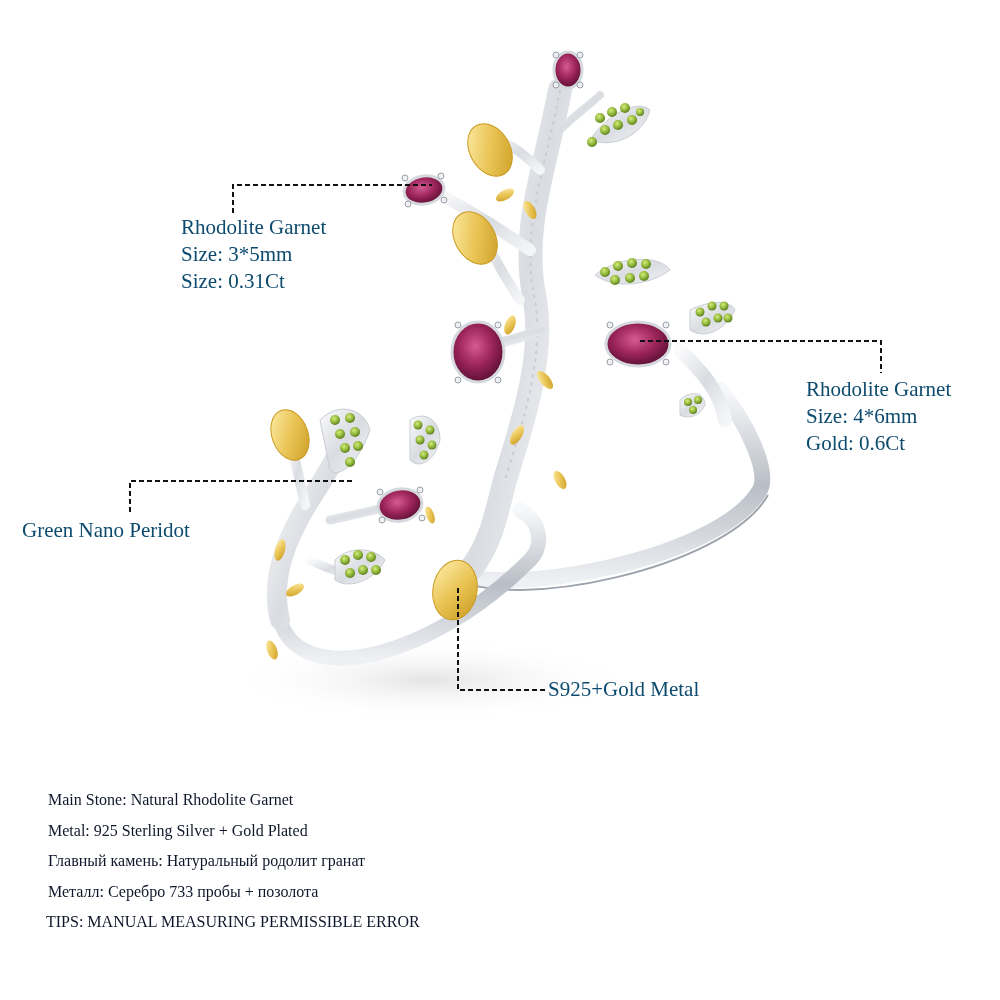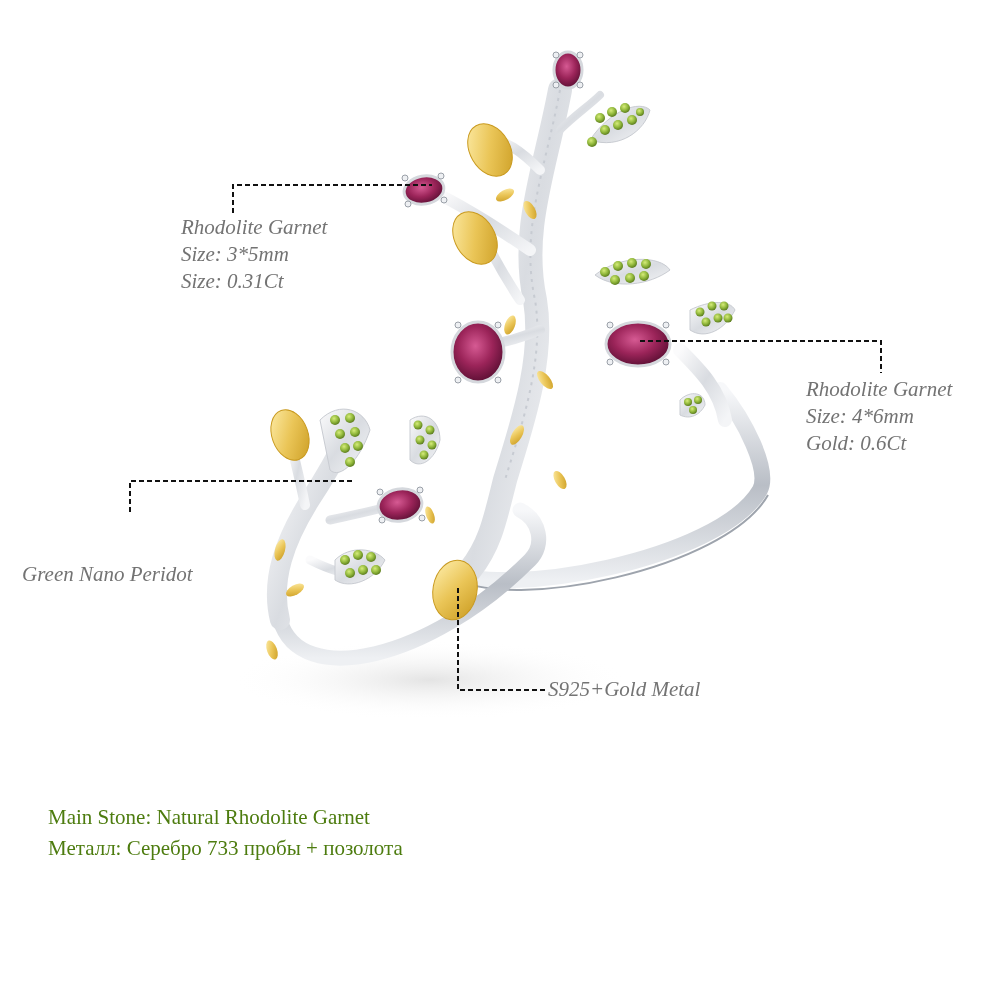--- a/index.html
+++ b/index.html
@@ -1,21 +1,21 @@
 <!DOCTYPE html>
 <html><head>
   <meta charset="utf-8">
   <style>
     html, body { margin: 0; padding: 0; background: #ffffff; }
     body { width: 1000px; height: 1000px; position: relative; overflow: hidden;
            font-family: "Liberation Serif", "DejaVu Serif", serif; color: #111; }
     .product { position: absolute; left: 0; top: 0; width: 1000px; height: 760px; }
-    .label { position: absolute; font-size: 21px; line-height: 27px; color: #737373; white-space: nowrap; font-style: italic; }
+    .label { position: absolute; font-size: 21px; line-height: 27px; color: #0c4a6e; white-space: nowrap; }
     .label div { margin: 0; }
-    .specs { position: absolute; left: 48px; top: 785px; font-size: 21px; line-height: 30.5px; color: #4d7c0f; margin-top: 17px; }
+    .specs { position: absolute; left: 48px; top: 785px; font-size: 16px; line-height: 30.5px; color: #0f172a; }
     .specs div { white-space: nowrap; }
     .specs .tips { margin-left: -2px; }
   </style>
 </head>
 <body>
 
 <svg class="product" viewBox="0 0 1000 760" xmlns="http://www.w3.org/2000/svg">
   <defs>
     <linearGradient id="silver" x1="0" y1="0" x2="1" y2="1">
       <stop offset="0" stop-color="#fbfbfc"></stop>
@@ -187,24 +187,27 @@
   <div>Size: 3*5mm</div>
   <div>Size: 0.31Ct</div>
 </div>
 
 <div class="label" style="left:806px; top:376px;">
   <div>Rhodolite Garnet</div>
   <div>Size: 4*6mm</div>
   <div>Gold: 0.6Ct</div>
 </div>
 
-<div class="label" style="left:22px; top:517px;margin-top:44px;">
+<div class="label" style="left:22px; top:517px;">
   <div>Green Nano Peridot</div>
 </div>
 
 <div class="label" style="left:548px; top:676px;">
   <div>S925+Gold Metal</div>
 </div>
 
 <div class="specs">
   <div>Main Stone: Natural Rhodolite Garnet</div>
+  <div>Metal: 925 Sterling Silver + Gold Plated</div>
+  <div>Главный камень: Натуральный родолит гранат</div>
   <div>Металл: Серебро 733 пробы + позолота</div>
+  <div class="tips">TIPS: MANUAL MEASURING PERMISSIBLE ERROR</div>
 </div>
 
 </body></html>

